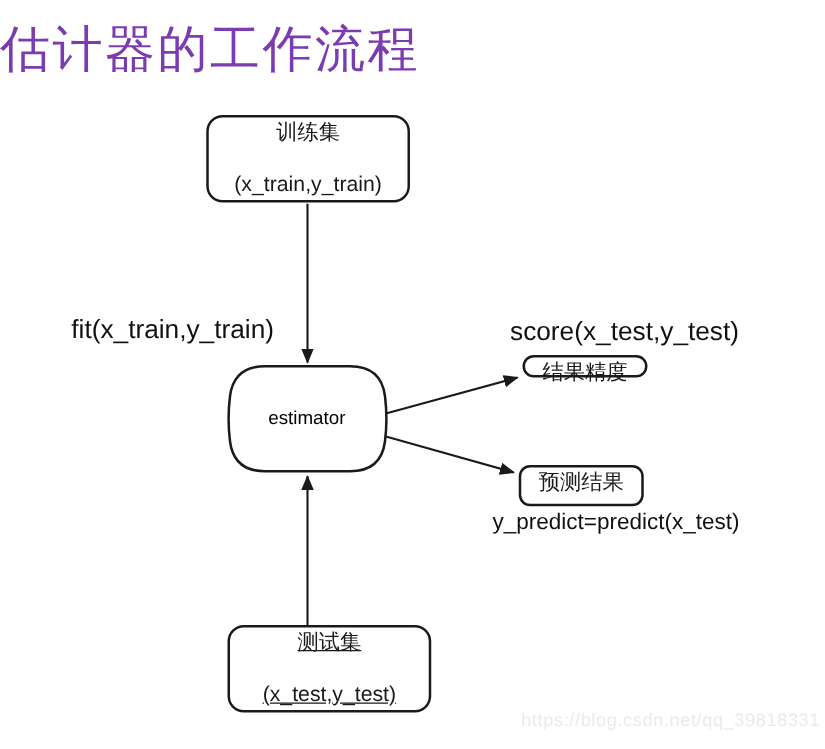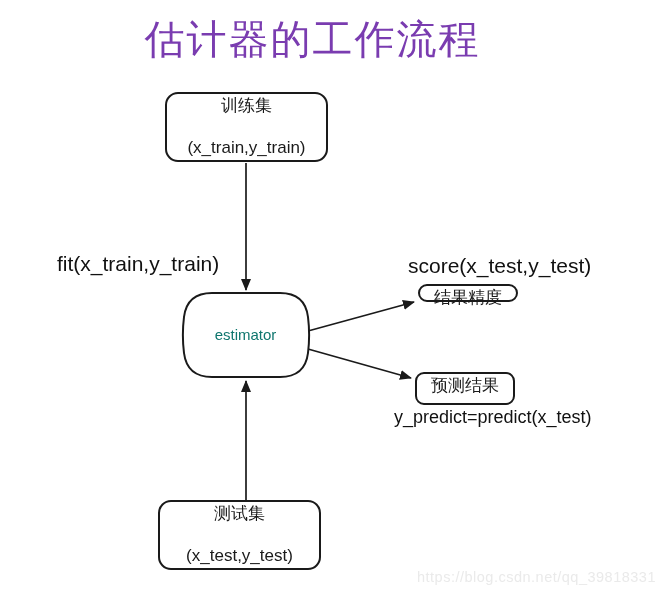--- a/index.html
+++ b/index.html
@@ -14,21 +14,20 @@
     background: #ffffff;
     overflow: hidden;
     font-family: "Liberation Sans", sans-serif;
     color: #1a1a1a;
   }
   .title {
     position: absolute;
     left: 0;
     top: 12px;
     width: 625px;
-    text-align: center;
     font-family: "DejaVu Serif", "Liberation Serif", serif;
     font-size: 40px;
     font-weight: 400;
     color: #7a3cb0;
     letter-spacing: 2px;
     white-space: nowrap;
   }
   .connector-layer {
     position: absolute;
     left: 0;
@@ -50,31 +49,31 @@
     height: 70px;
     border-radius: 13px;
     font-size: 17px;
     line-height: 24px;
   }
   .node-small {
     border-radius: 9px;
     font-size: 17px;
   }
   .node-train { left: 165px; top: 92px; }
-  .node-test  { left: 158px; top: 500px; }
+  .node-test  { left: 182px; top: 500px; text-decoration: underline; }
   .node-accuracy   { left: 418px; top: 284px; width: 100px; height: 18px; }
   .node-prediction { left: 415px; top: 372px; width: 100px; height: 33px; }
   .estimator-label {
     position: absolute;
     left: 182px;
     top: 326px;
     width: 127px;
     text-align: center;
     font-size: 15px;
-    color: #0f766e;
+    color: #000000;
   }
   .edge-label {
     position: absolute;
     font-size: 21px;
     color: #111111;
     white-space: nowrap;
   }
   .label-fit     { left: 57px;  top: 252px; }
   .label-score   { left: 408px; top: 254px; }
   .label-predict { left: 394px; top: 407px; font-size: 18px; }

